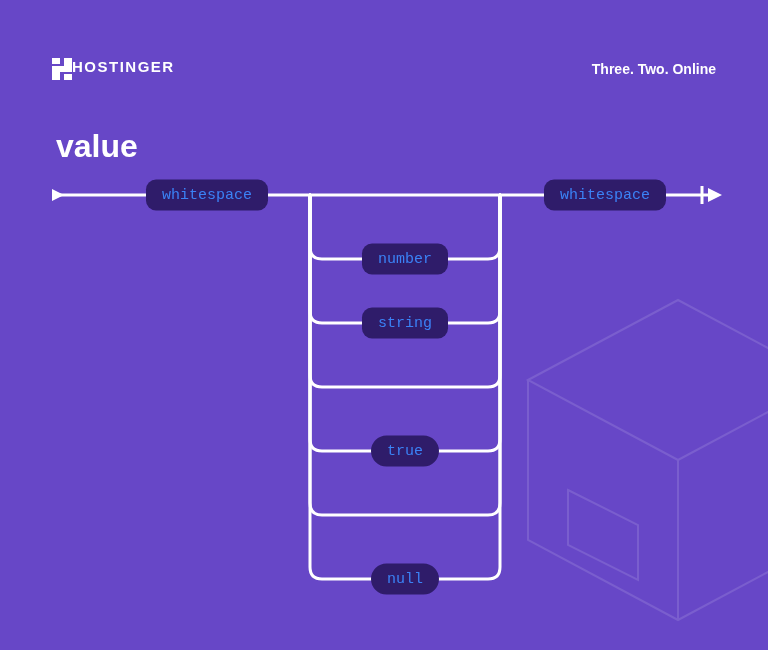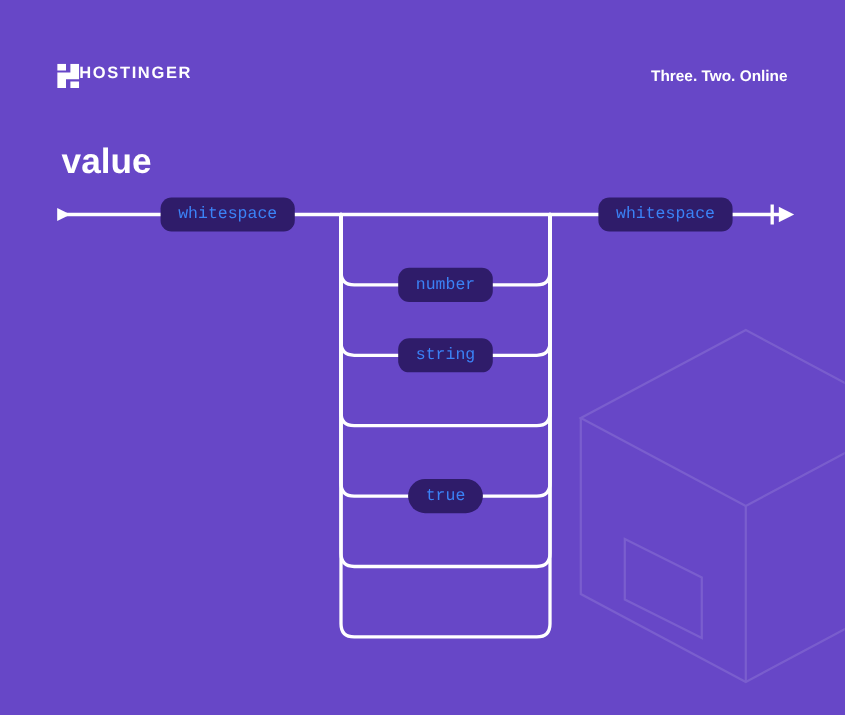--- a/index.html
+++ b/index.html
@@ -122,13 +122,14 @@
     <path class="flow-line" d="M310 13 L310 321 Q310 333 322 333 L488 333 Q500 333 500 321 L500 13"></path>
     <path class="flow-line" d="M310 13 L310 385 Q310 397 322 397 L488 397 Q500 397 500 385 L500 13"></path>
   </svg>
 
   <div class="node" style="left:207px; top:13px;">whitespace</div>
   <div class="node" style="left:605px; top:13px;">whitespace</div>
 
   <div class="node" style="left:405px; top:77px;">number</div>
   <div class="node" style="left:405px; top:141px;">string</div>
   <div class="node pill" style="left:405px; top:269px;">true</div>
+  <div class="node pill" style="left:405px; top:397px;">null</div>
 </div>
 
 </body></html>

